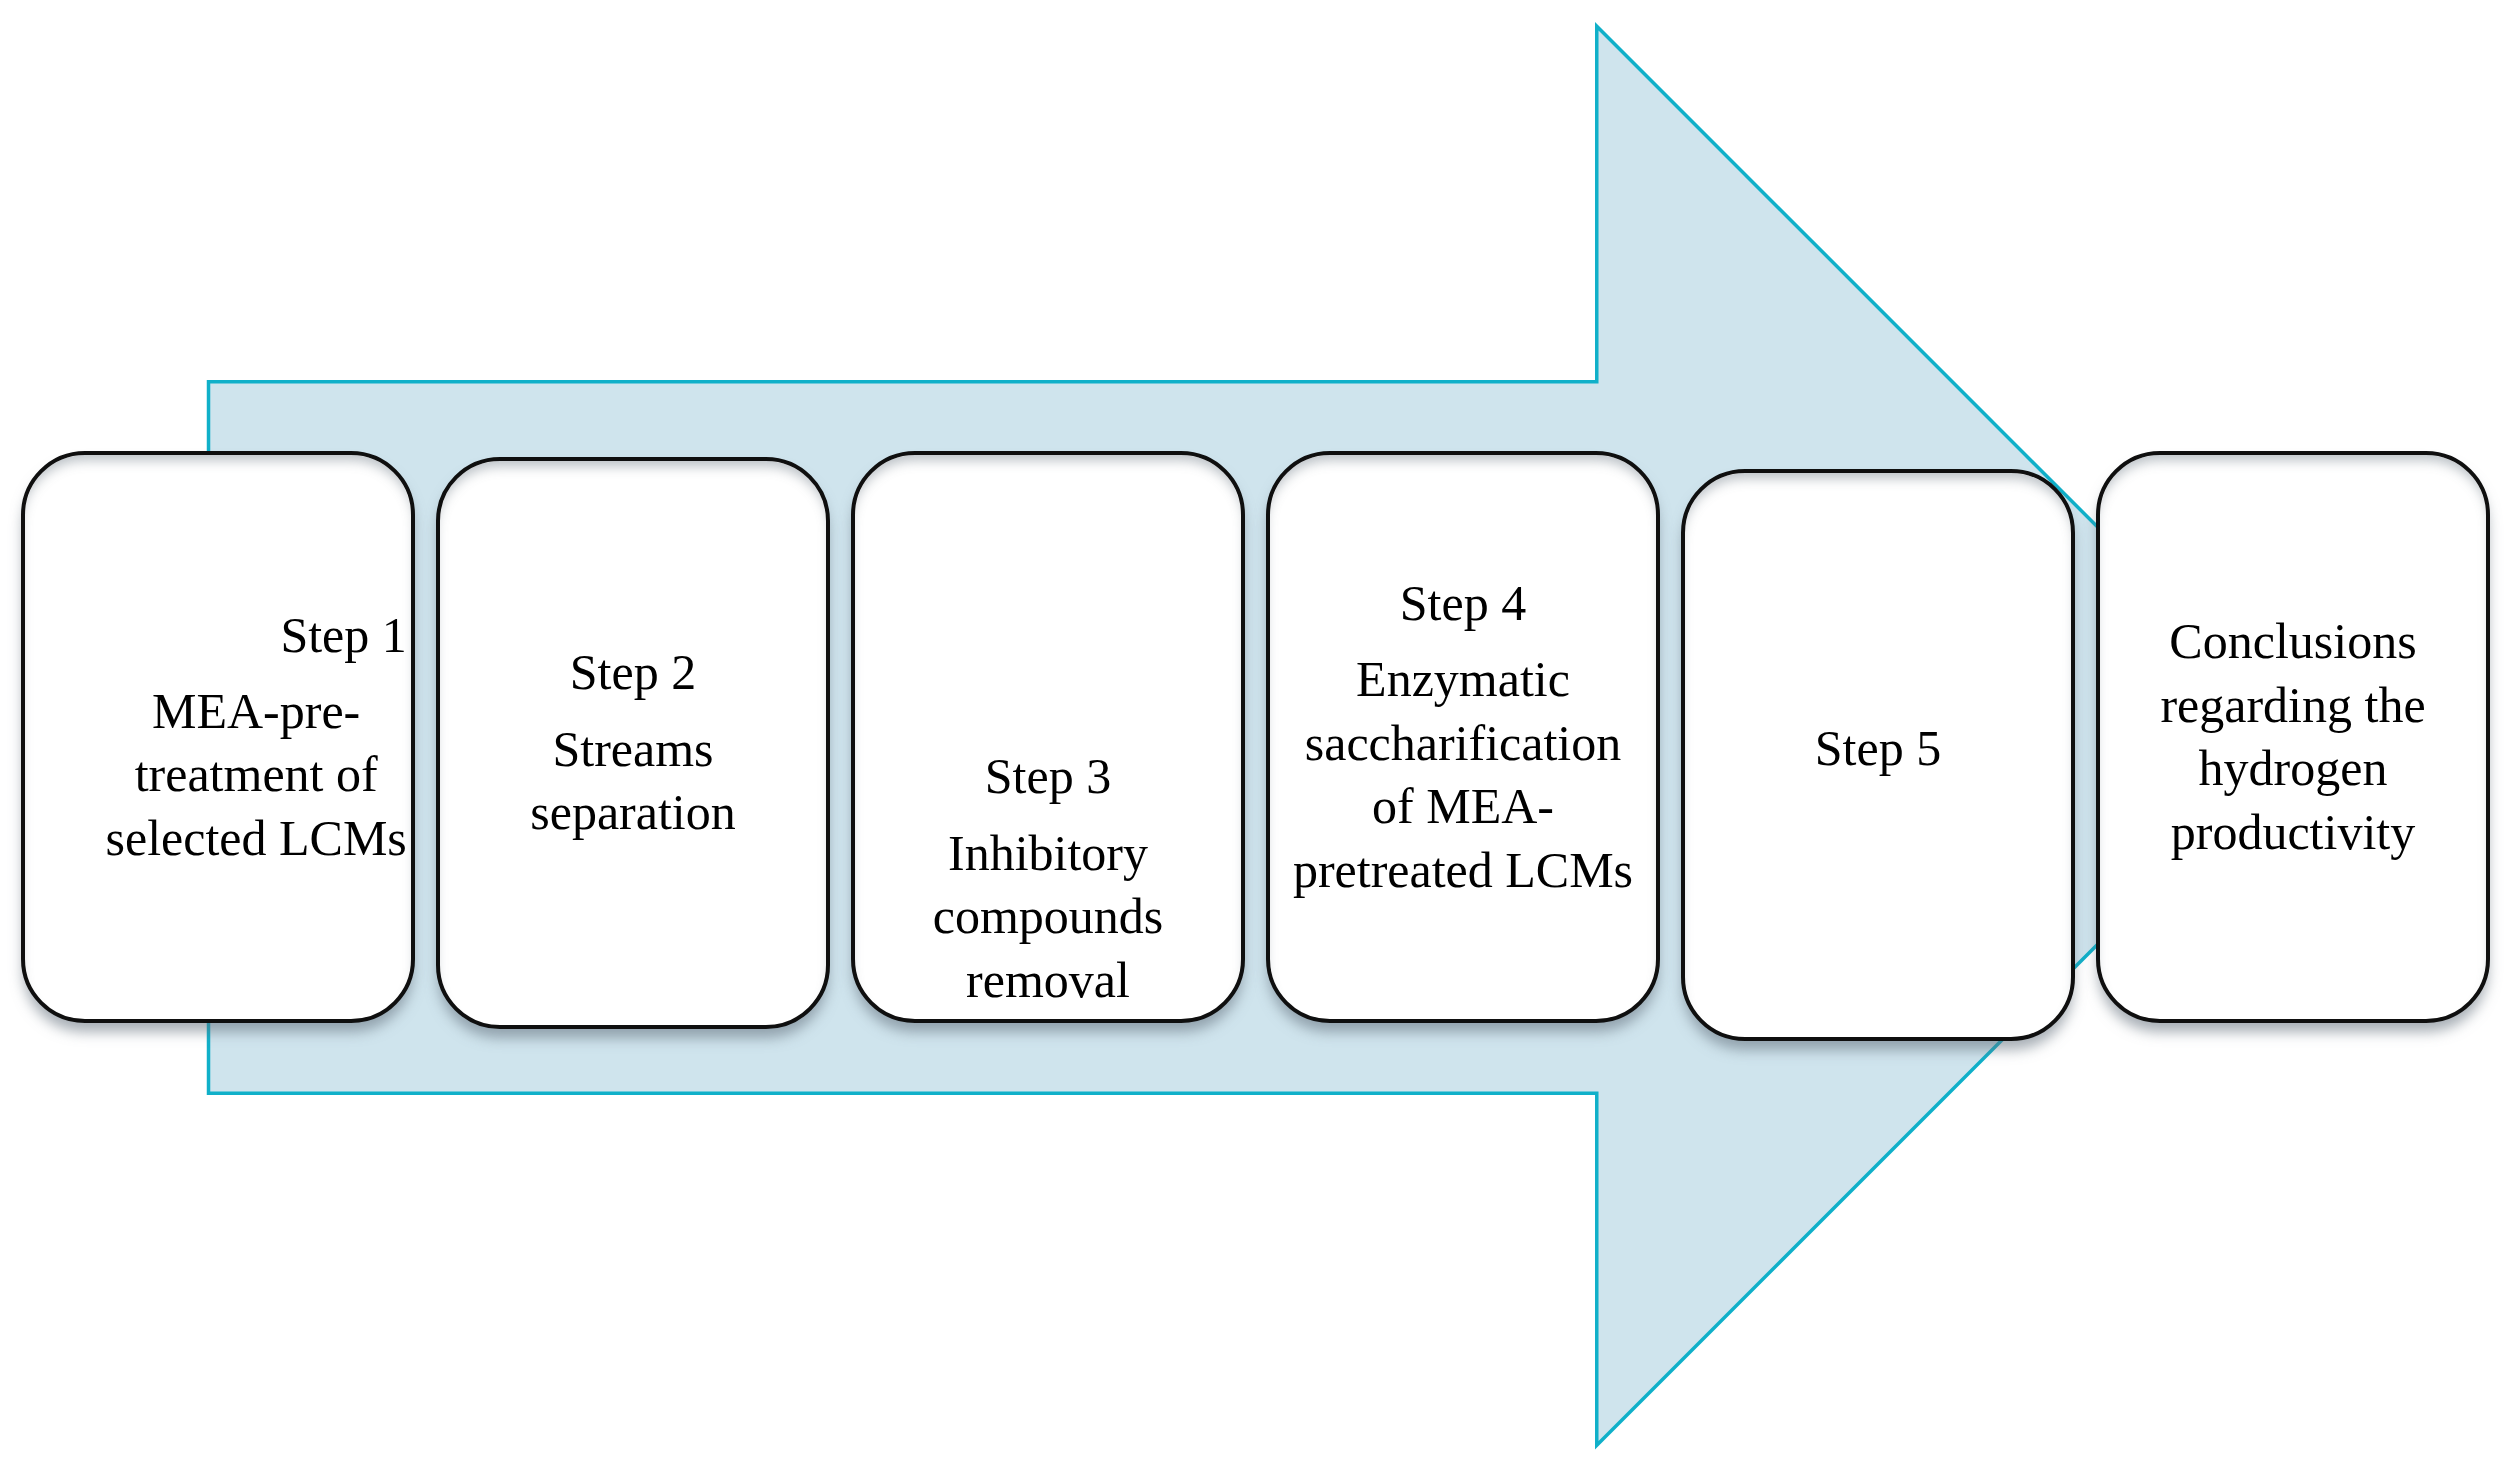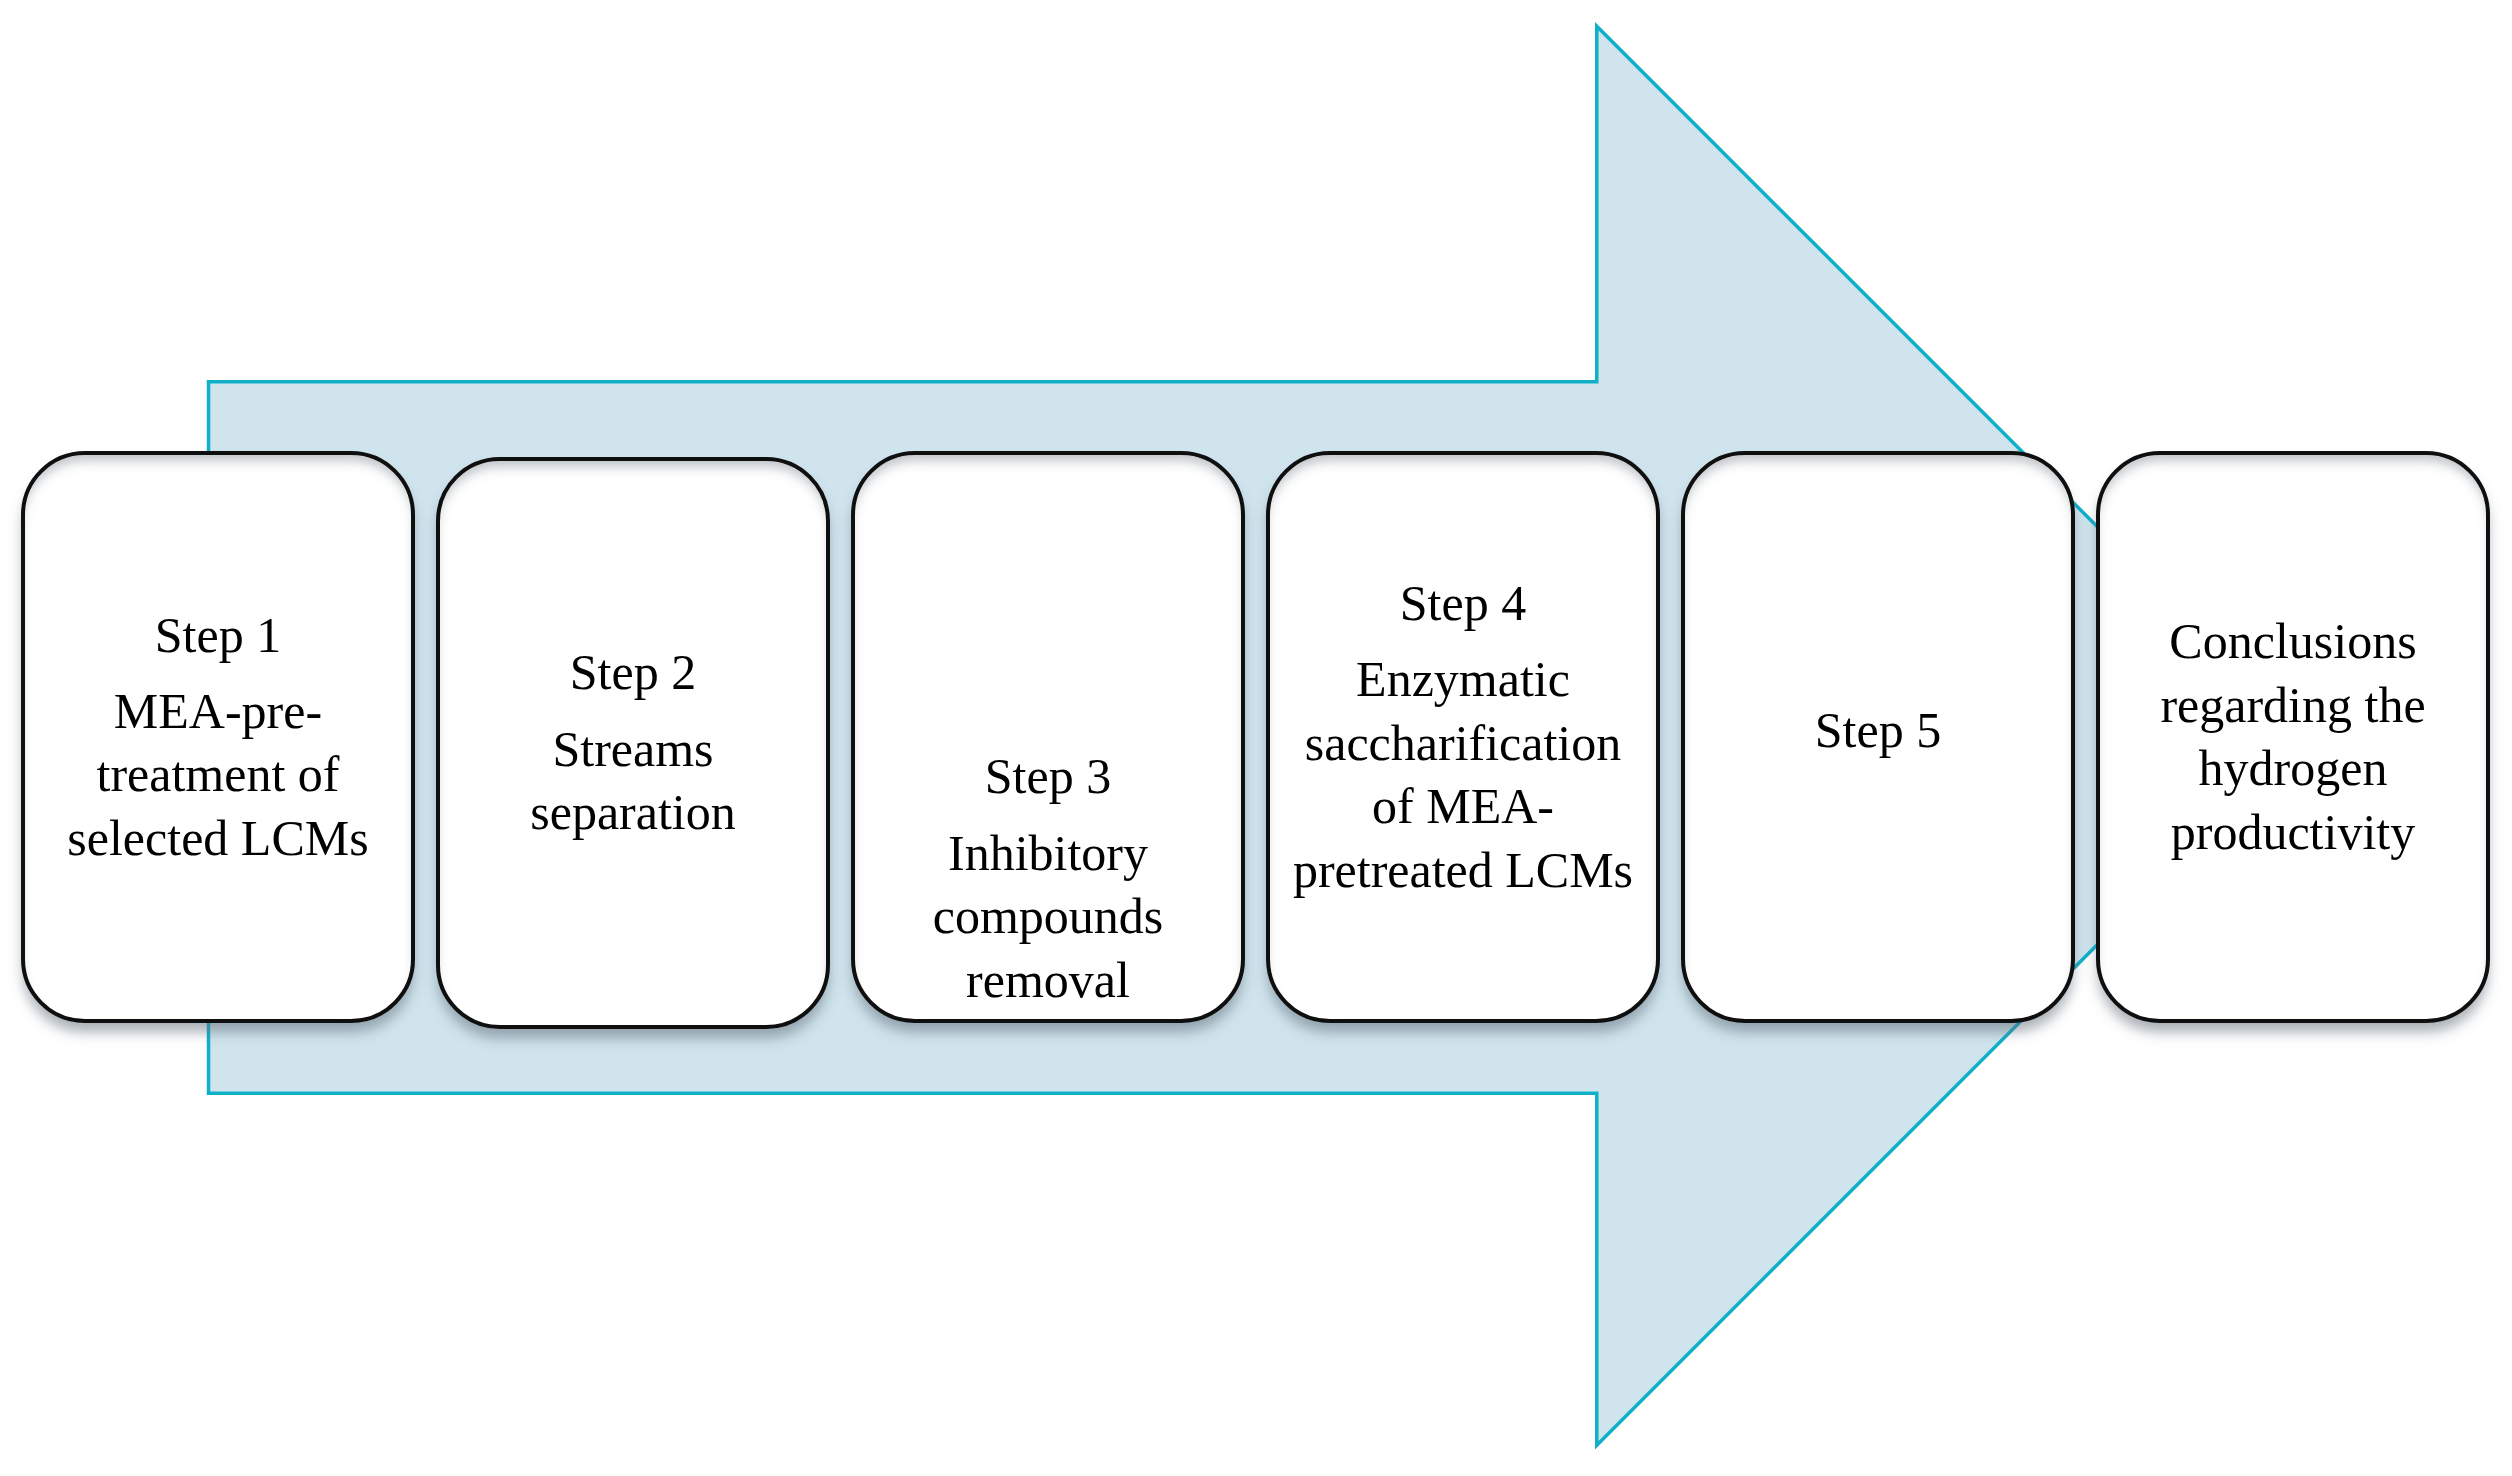--- a/index.html
+++ b/index.html
@@ -30,25 +30,25 @@
     display: flex;
     flex-direction: column;
     align-items: center;
     justify-content: center;
     text-align: center;
     padding: 7px 4.2px;
     box-shadow:
       0 11.2px 12.6px -2.8px rgba(96, 110, 122, 0.55),
       inset 0 9.8px 11.2px -4.2px rgba(96, 110, 122, 0.42);
   }
-  .box-1 { left: 21px; }
+  .box-1 { left: 21px; align-items: flex-end; }
   .box-2 { left: 436px; margin-top: 6px; }
   .box-3 { left: 851px; justify-content: flex-end; }
   .box-4 { left: 1266px; }
-  .box-5 { left: 1681px; }
+  .box-5 { left: 1681px; margin-top: 18px; }
   .box-6 { left: 2096px; }
   .step-title {
     font-size: 50px;
     line-height: 1.27;
     margin: 0 0 12.6px 0;
     white-space: pre-line;
   }
   .step-title:empty { display: none; }
   .step-body {
     font-size: 50px;

